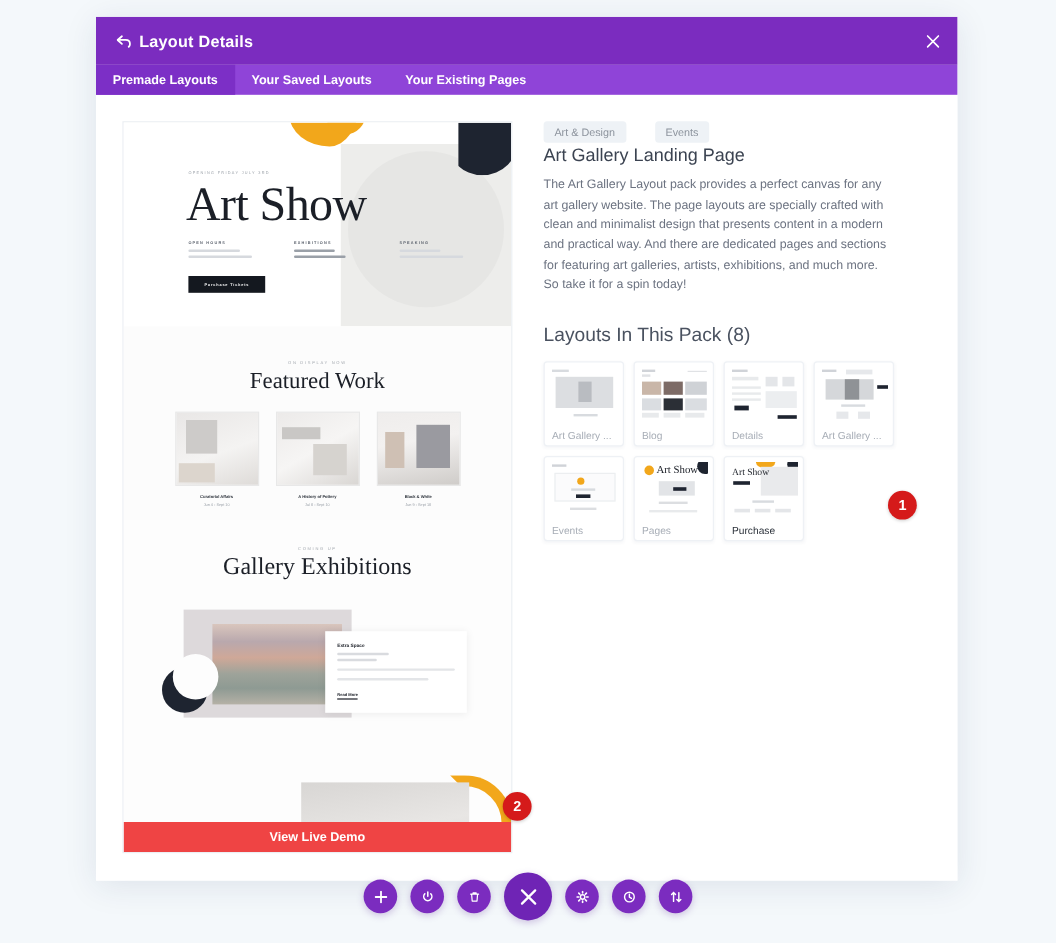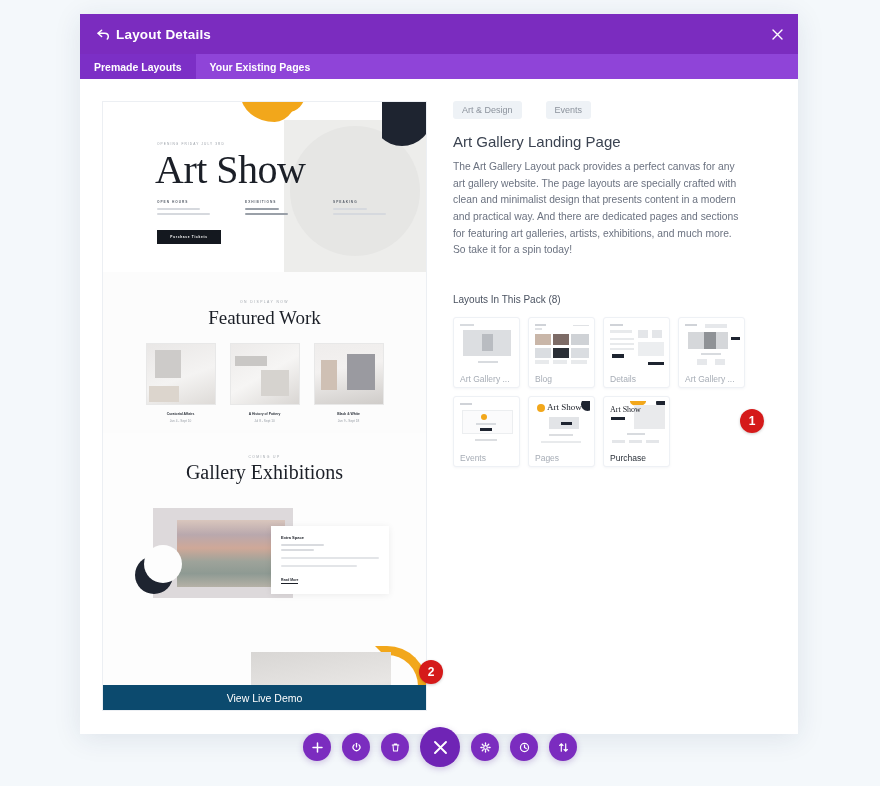--- a/index.html
+++ b/index.html
@@ -140,34 +140,34 @@
   .ex-shelf{position:absolute;left:10px;top:42px;width:74px;height:16px;background:#b9b7b5;}
   .ex-stone{position:absolute;left:46px;top:46px;width:58px;height:52px;background:#ddd9d6;}
   .ex-orange-arc{
     position:absolute;left:272px;top:4px;width:34px;height:44px;
     border:9px solid #f2a71b;border-left-color:transparent;border-bottom-color:transparent;
     border-radius:0 40px 0 0;
   }
 
   
   .pv-actions{position:absolute;left:0;bottom:0;width:100%;display:flex;height:25px;z-index:5;}
-  .btn-demo{flex:1;background:#0c4a6e;color:#fff;display:flex;align-items:center;justify-content:center;
-    font-size:10.5px;font-weight:normal;}
+  .btn-demo{flex:1;background:#ef4444;color:#fff;display:flex;align-items:center;justify-content:center;
+    font-size:10.5px;font-weight:bold;}
   .btn-use{flex:1;background:#2cb8a0;color:#fff;display:flex;align-items:center;justify-content:center;
     font-size:10.5px;font-weight:bold;}
 
   
   .info-col{flex:1;padding-left:26px;box-sizing:border-box;position:relative;}
   .tags{display:flex;gap:24px;}
   .tag{
     background:#eef2f6;color:#8c939d;font-size:9px;padding:4px 9px;border-radius:3px;white-space:nowrap;
   }
-  .info-title{font-size:15px;color:#3b4351;margin-top:14px;font-weight:normal;}
+  .info-title{font-size:15px;color:#3b4351;margin-top:2px;font-weight:normal;}
   .info-desc{font-size:10.3px;line-height:1.62;color:#6b7280;margin-top:9px;max-width:292px;}
-  .pack-title{font-size:10px;color:#4a5260;margin-top:35px;}
+  .pack-title{font-size:16px;color:#4a5260;margin-top:24px;}
 
   .grid{display:flex;flex-wrap:wrap;gap:8px;margin-top:12px;width:300px;}
   .lcard{
     width:67px;height:71px;background:#fff;border:1px solid #eef1f5;border-radius:3px;
     box-shadow:0 1px 3px rgba(40,60,100,.05);
     box-sizing:border-box;padding:4px;position:relative;overflow:hidden;
   }
   .lthumb{height:46px;position:relative;overflow:hidden;background:#fff;}
   .lname{font-size:8.5px;color:#a7adb6;margin-top:6px;padding-left:2px;white-space:nowrap;overflow:hidden;}
   .lcard.selected .lname{color:#2b313a;}
@@ -215,20 +215,21 @@
     <div class="modal-title">Layout Details</div>
     <div class="close-btn">
       <svg width="11" height="11" viewBox="0 0 11 11">
           <path d="M1 1l9 9M10 1l-9 9" stroke="#fff" stroke-width="1.4" stroke-linecap="round"></path>
         </svg>
     </div>
   </div>
 
   <div class="tabbar">
     <div class="tab active">Premade Layouts</div>
+    <div class="tab">Your Saved Layouts</div>
     <div class="tab">Your Existing Pages</div>
   </div>
 
   <div class="modal-body">
 
     <div class="preview-col">
       <div class="preview-scroll">
 
         <div class="pv-hero">
           <div class="hero-right-panel"></div>

